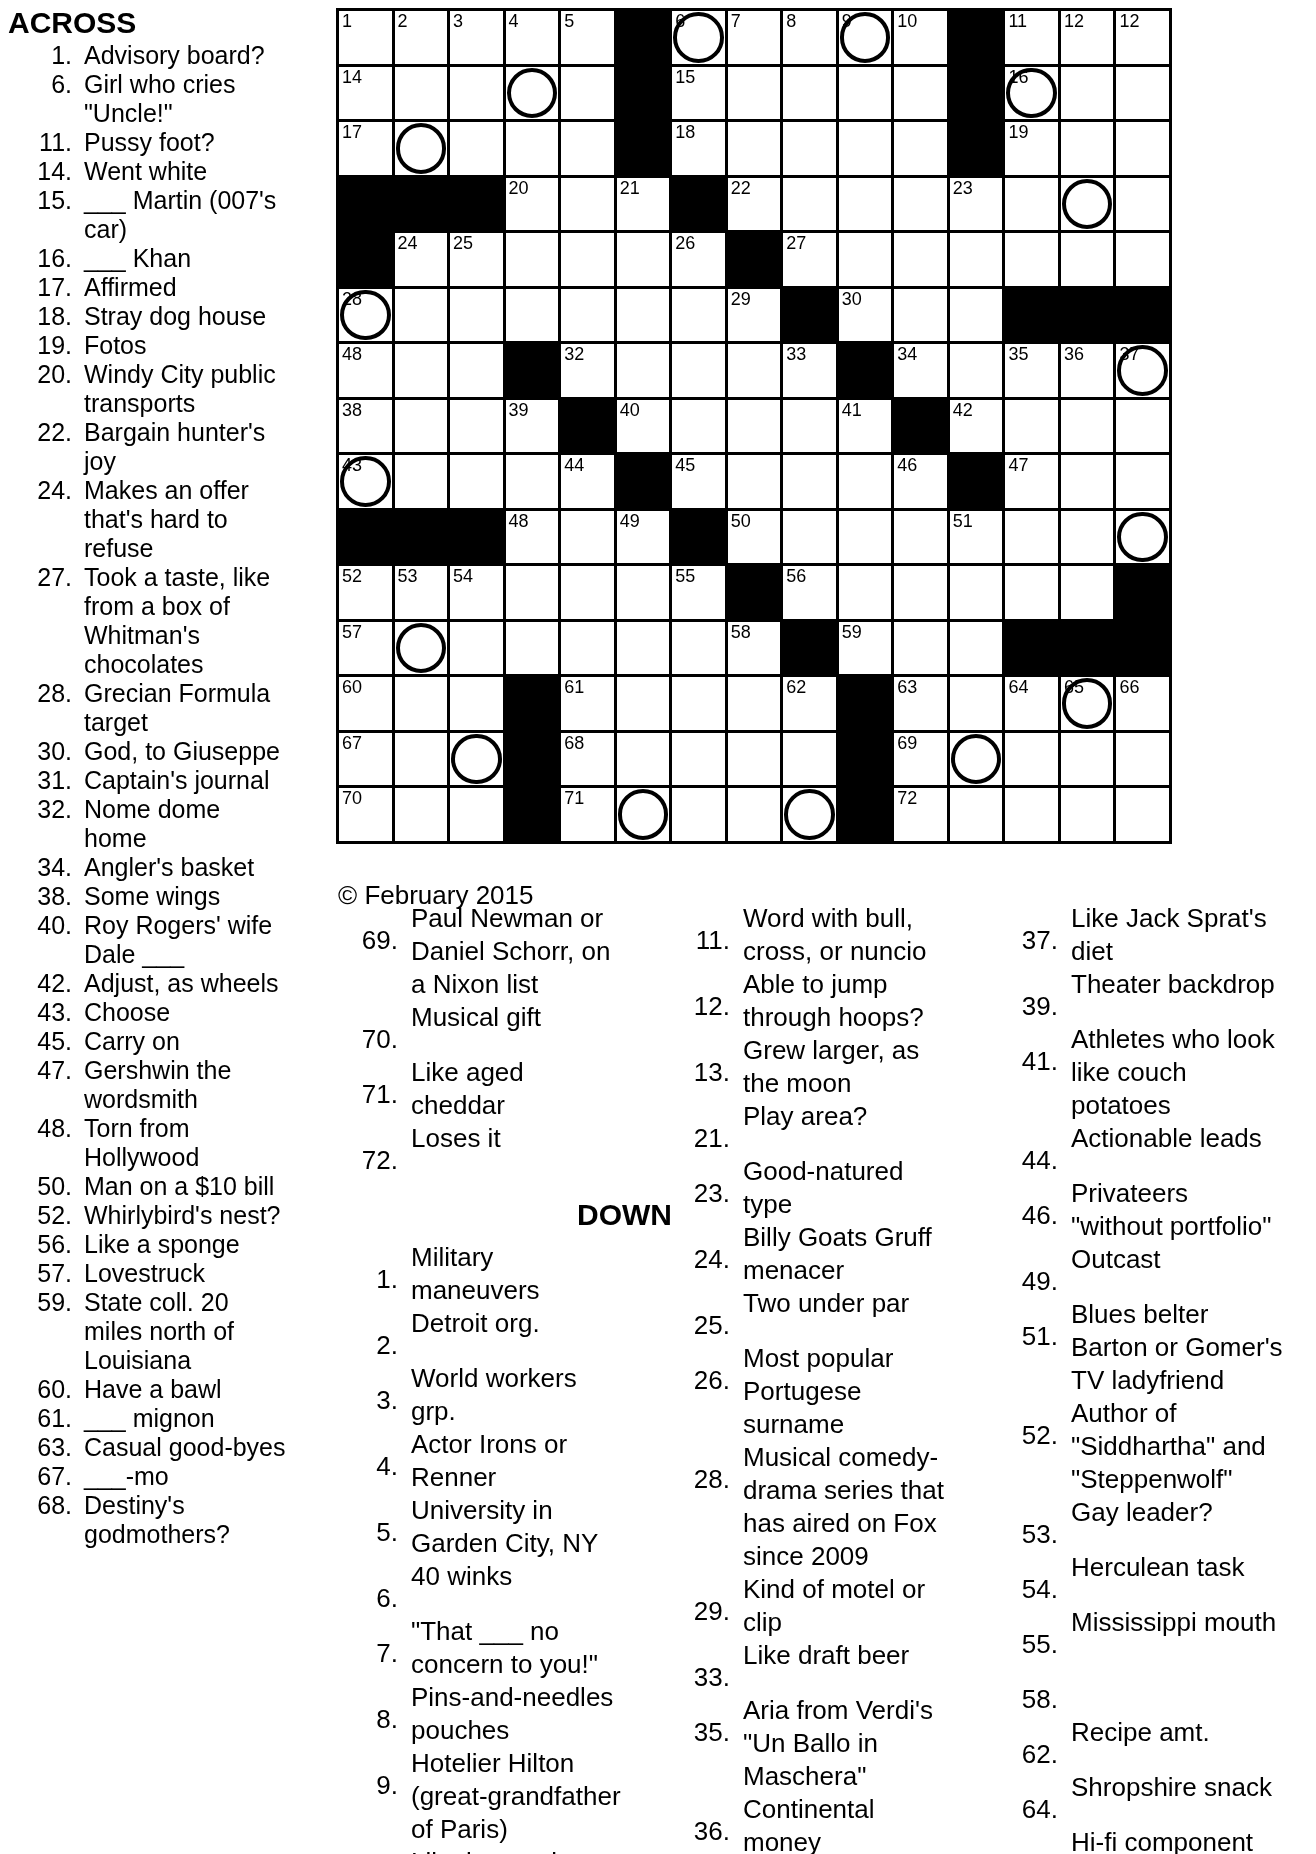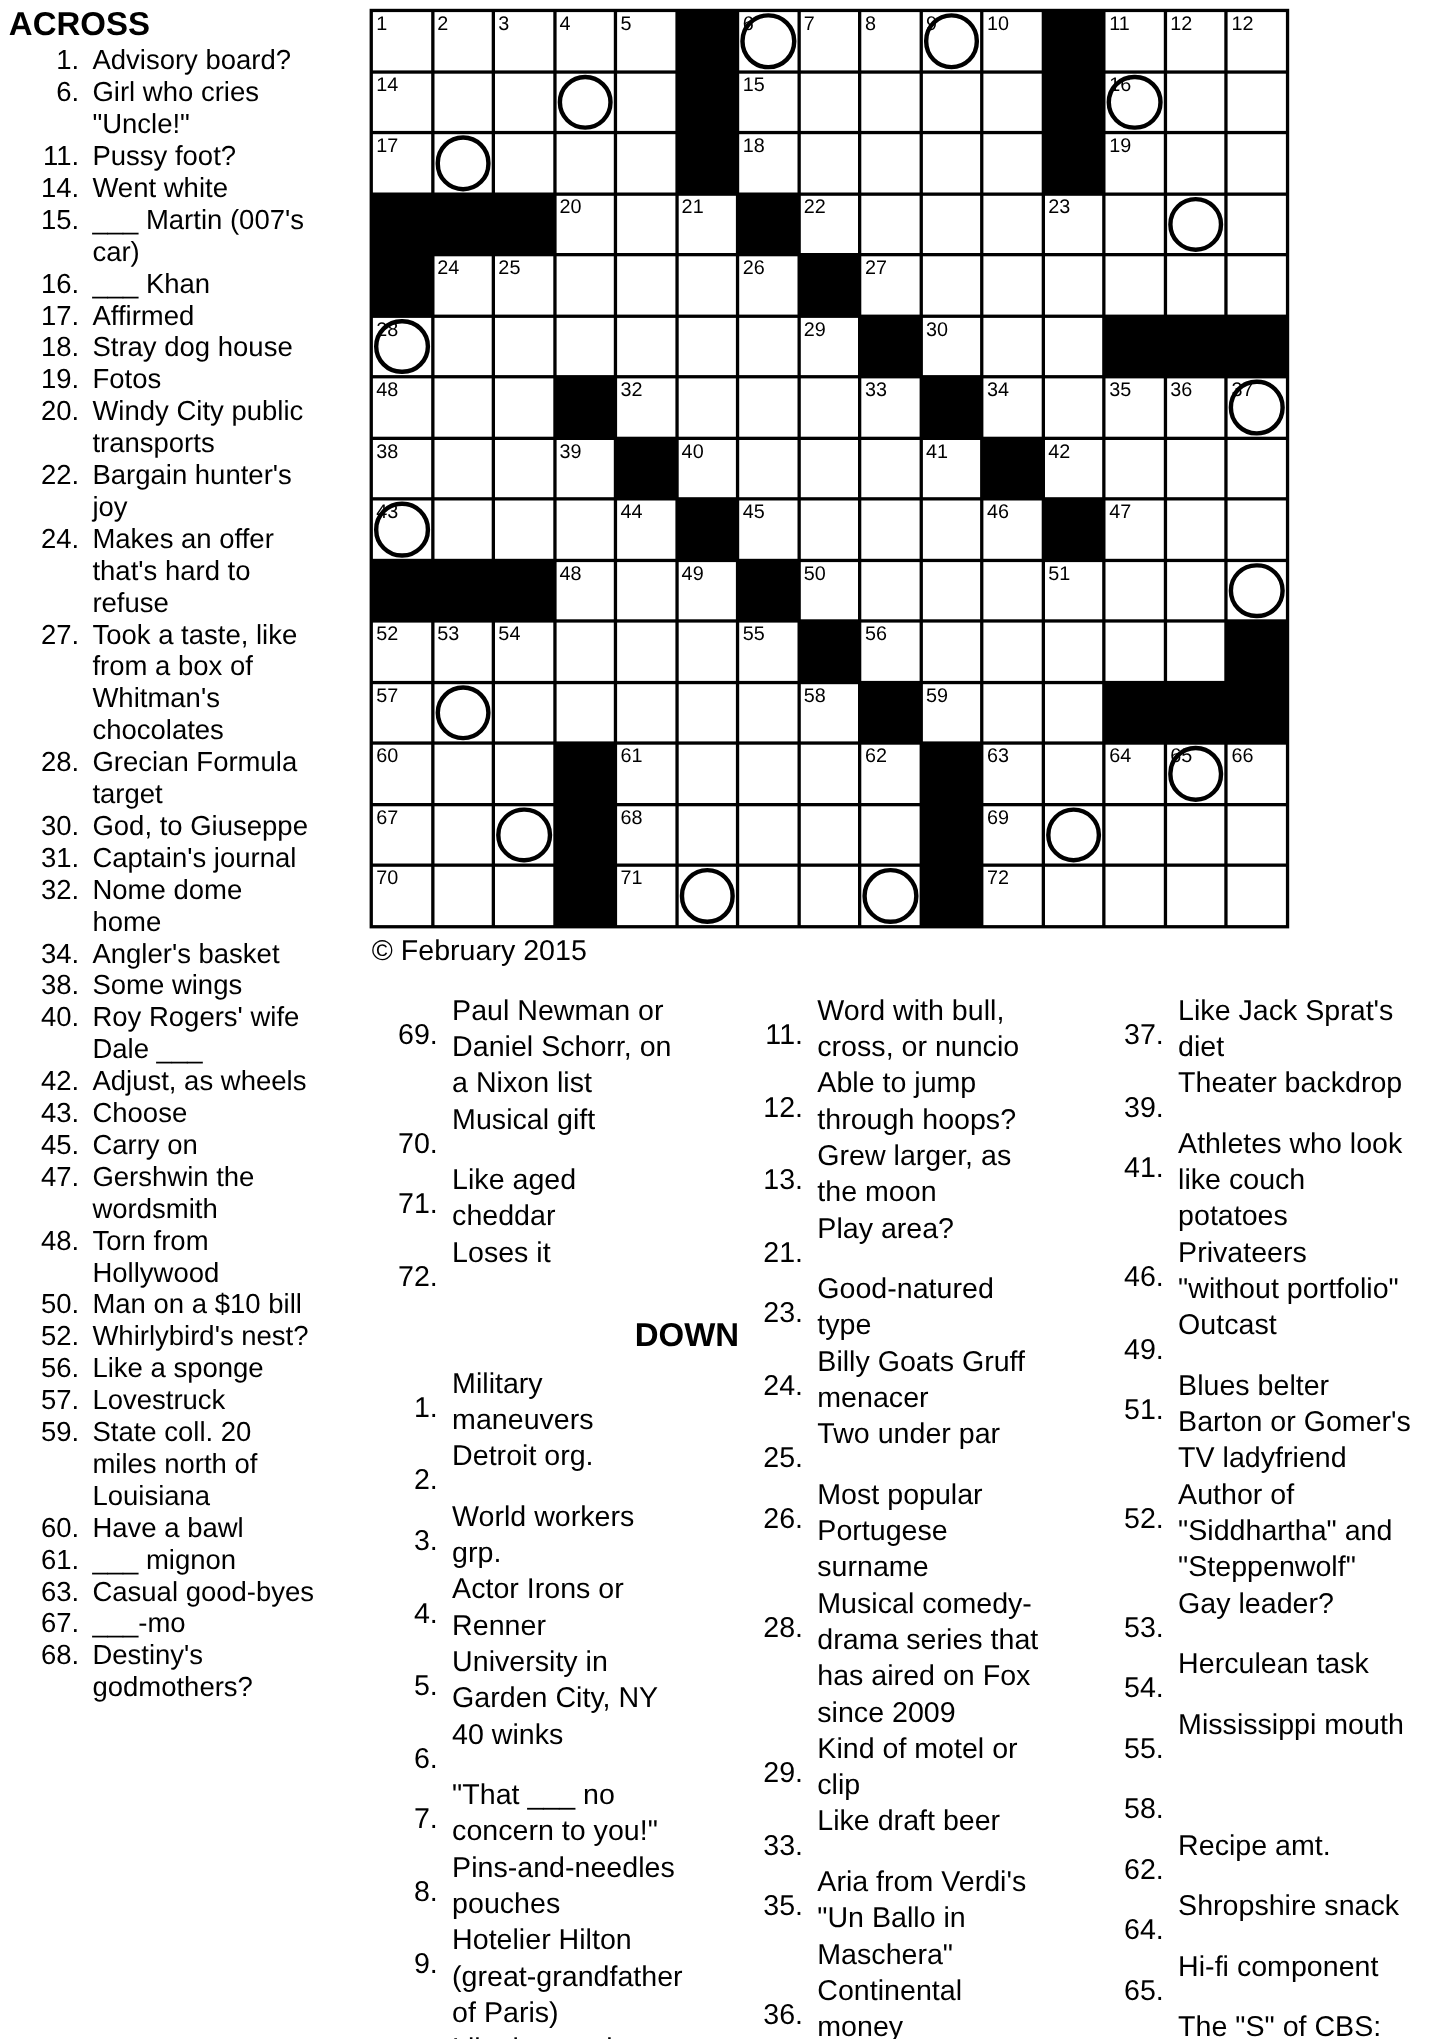--- a/index.html
+++ b/index.html
@@ -29,21 +29,21 @@
     grid-template-rows:repeat(15,1fr);
   }
   .cell { position:relative; background:#fff; }
   .cell.black { background:#000; }
   .cellnum { position:absolute; top:0px; left:3px; font-size:18px; line-height:21px; z-index:2; }
   .circle {
     position:absolute; top:1px; left:1px; right:1px; bottom:1px;
     border:4px solid #000; border-radius:50%; z-index:1;
   }
 
-  #copyright { position:absolute; left:338px; top:849px; font-size:26px; }
+  #copyright { position:absolute; left:338px; top:880px; font-size:26px; }
 
   
   .bottom-col { position:absolute; top:902px; }
   .bottom-col .clue { font-size:26px; line-height:33px; }
   .bottom-col .clue .num { flex:0 0 62px; padding-right:13px;margin-top:22px; }
   #colA { left:336px; width:336px; }
   #colB { left:668px; width:326px; }
   #colC { left:996px; width:318px; }
   #down-header { margin:21px 0 9px 0;text-align:right; }
 </style>
@@ -770,20 +770,24 @@
         <span class="num">39.</span>
         <span class="txt">Theater backdrop</span>
       </div>
       <div class="clue">
         <span class="num">41.</span>
         <span class="txt">Athletes who look
 like couch
 potatoes</span>
       </div>
       <div class="clue">
+        <span class="num">44.</span>
+        <span class="txt">Actionable leads</span>
+      </div>
+      <div class="clue">
         <span class="num">46.</span>
         <span class="txt">Privateers
 "without portfolio"</span>
       </div>
       <div class="clue">
         <span class="num">49.</span>
         <span class="txt">Outcast</span>
       </div>
       <div class="clue">
         <span class="num">51.</span>

